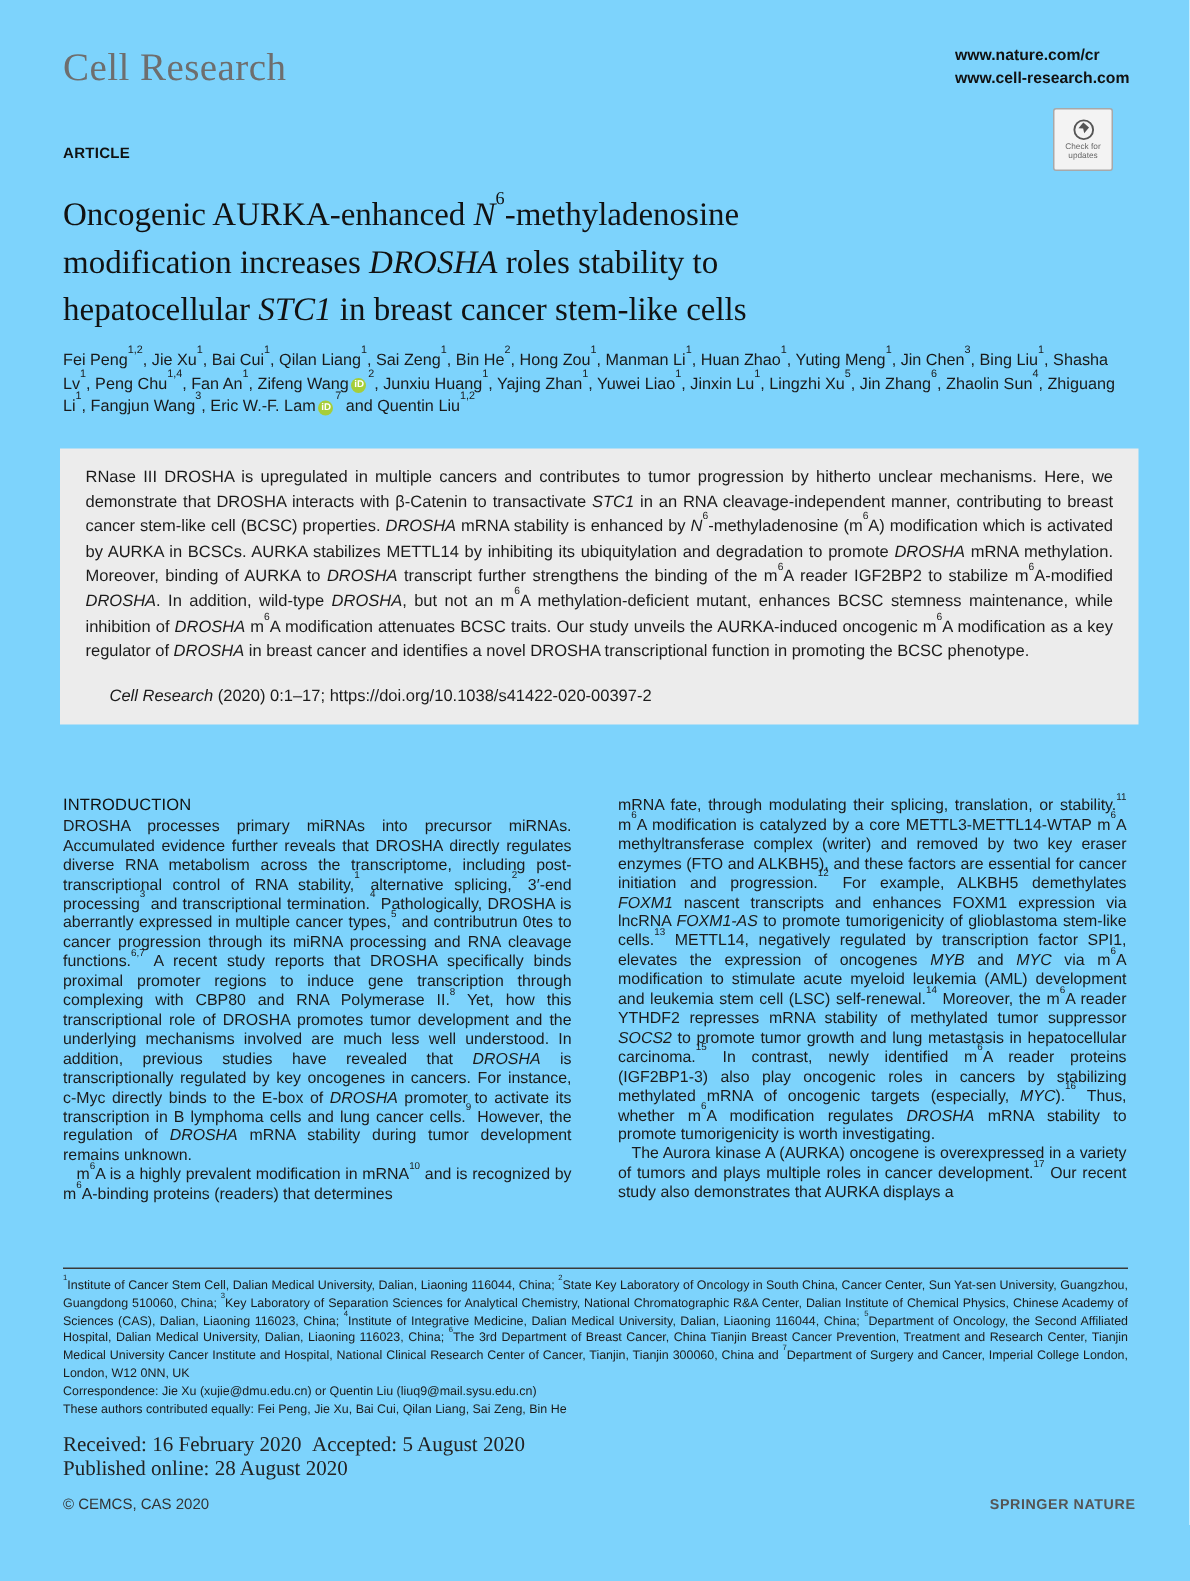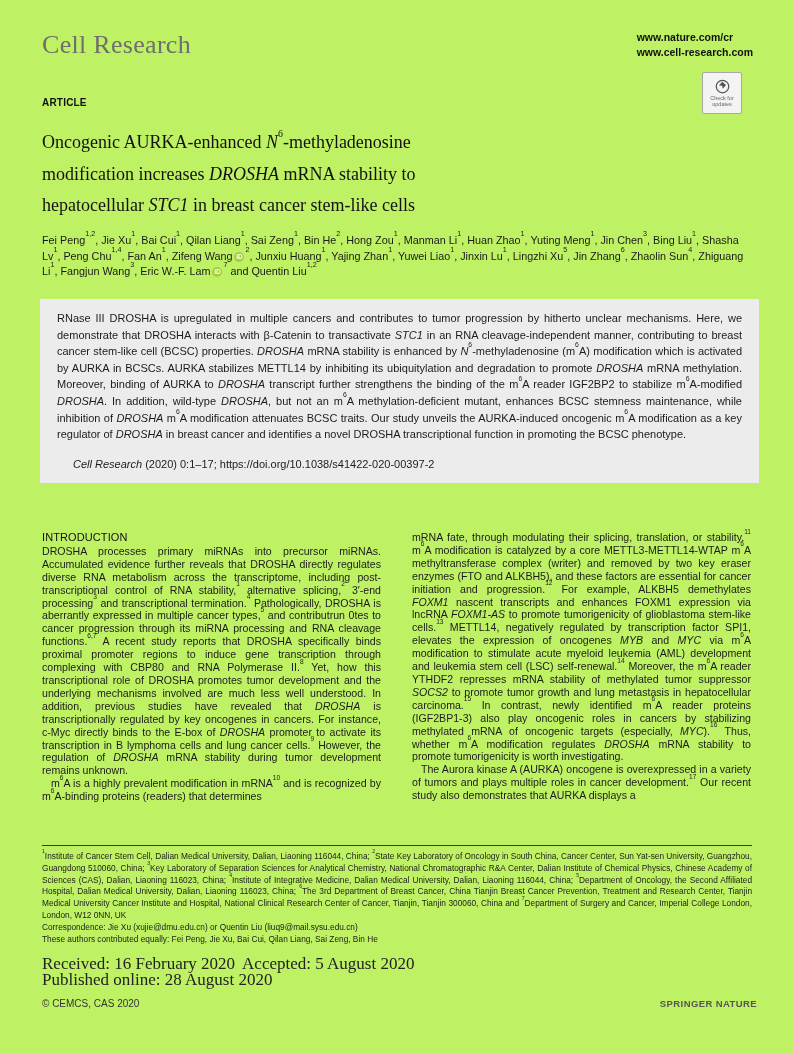--- a/index.html
+++ b/index.html
@@ -1,35 +1,35 @@
 <!DOCTYPE html>
 <html><head>
 <meta charset="utf-8">
 <style>
   html,body{margin:0;padding:0;background:#fff;}
-  .page{position:relative;width:793px;height:1054px;background:#bef264;overflow:hidden;
+  .page{position:relative;width:793px;height:1054px;background:#7dd3fc;overflow:hidden;
         font-family:"Liberation Sans",sans-serif;color:#1a1a1a;}
 
   
   .header{position:absolute;top:30px;left:42px;right:40px;display:flex;justify-content:space-between;align-items:flex-start;}
   .journal{font-family:"Liberation Serif",serif;font-size:26px;color:#6e6e6e;letter-spacing:0.3px;}
   .urls{text-align:left;font-size:10.5px;font-weight:bold;line-height:1.4;color:#111;}
   .urls div{cursor:pointer;}
 
   
   .badge{position:absolute;top:72px;right:51px;width:40px;height:42px;box-sizing:border-box;
          background:#f3f3f3;border:1px solid #a8a8a8;border-radius:2px;
          display:flex;flex-direction:column;align-items:center;justify-content:center;gap:1px;}
   .badge svg{width:15px;height:15px;display:block;}
   .badge .bl{font-size:5.5px;color:#666;line-height:1.15;text-align:center;}
 
   .article-label{position:absolute;top:97px;left:42px;font-size:10px;font-weight:bold;letter-spacing:0.2px;color:#111;}
 
   .title{position:absolute;top:127px;left:42px;width:700px;margin:0;
-         font-family:"Liberation Serif",serif;font-weight:400;font-size:18px;line-height:31.5px;color:#121212;}
+         font-family:"Liberation Serif",serif;font-weight:400;font-size:22px;line-height:31.5px;color:#121212;}
   .title sup{font-size:0.55em;}
 
   .authors{position:absolute;top:233px;left:42px;width:702px;margin:0;
            font-size:10.8px;line-height:15.5px;color:#1a1a1a;}
   .authors sup{font-size:7.2px;}
 
   .orcid{display:inline-block;width:10px;height:10px;border-radius:50%;background:#a6ce39;color:#fff;
          font-size:6.5px;font-weight:bold;text-align:center;line-height:10px;vertical-align:1px;
          margin:0 1px 0 2px;font-style:normal;}
 
@@ -43,21 +43,21 @@
   .col p{margin:0;}
   .col p.indent{text-indent:9px;}
   h2.intro{font-size:11px;font-weight:normal;margin:0 0 1px;letter-spacing:0.1px;color:#111;}
 
   .footnote{position:absolute;top:845px;left:42px;width:710px;border-top:1px solid #3a3a3a;
             padding-top:5px;font-size:8.3px;line-height:11.8px;color:#1c1c1c;}
   .footnote p{margin:0;}
   .footnote .affil{text-align:justify;}
 
   .dates{position:absolute;top:956px;left:42px;font-family:"Liberation Serif",serif;
-         font-size:17px;line-height:15.5px;color:#222;}
+         font-size:14px;line-height:15.5px;color:#222;}
   .dates .sp{margin-left:7px;}
 
   .footer{position:absolute;top:998px;left:42px;right:36px;display:flex;justify-content:space-between;align-items:flex-end;}
   .copyright{font-size:10px;color:#333;}
   .publisher{font-size:9.5px;font-weight:bold;color:#555;letter-spacing:0.4px;}
 
   sup{font-size:0.62em;line-height:0;position:relative;top:-0.45em;}
   .it{font-style:italic;}
 </style>
 </head>
@@ -79,21 +79,21 @@
       <path d="M8 6 L16 6 L16 14 L12 11 L8 14 Z" fill="#555" transform="rotate(40 12 10)"></path>
     </svg>
     <div class="bl">
       <div>Check for</div>
       <div>updates</div>
     </div>
   </div>
 
   <div class="article-label">ARTICLE</div>
 
-  <h1 class="title"><span>Oncogenic AURKA-enhanced </span><span class="it">N</span><sup>6</sup><span>-methyladenosine</span><br><span>modification increases </span><span class="it">DROSHA</span><span> mRNA stability to</span><br><span>hepatocellular </span><span class="it">STC1</span><span> in breast cancer stem-like cells</span></h1>
+  <h1 class="title"><span>Oncogenic AURKA-enhanced </span><span class="it">N</span><sup>6</sup><span>-methyladenosine</span><br><span>modification increases </span><span class="it">DROSHA</span><span> roles stability to</span><br><span>hepatocellular </span><span class="it">STC1</span><span> in breast cancer stem-like cells</span></h1>
 
   <p class="authors"><span>Fei Peng</span><sup>1,2</sup><span>, </span><span>Jie Xu</span><sup>1</sup><span>, </span><span>Bai Cui</span><sup>1</sup><span>, </span><span>Qilan Liang</span><sup>1</sup><span>, </span><span>Sai Zeng</span><sup>1</sup><span>, </span><span>Bin He</span><sup>2</sup><span>, </span><span>Hong Zou</span><sup>1</sup><span>, </span><span>Manman Li</span><sup>1</sup><span>, </span><span>Huan Zhao</span><sup>1</sup><span>, </span><span>Yuting Meng</span><sup>1</sup><span>, </span><span>Jin Chen</span><sup>3</sup><span>, </span><span>Bing Liu</span><sup>1</sup><span>, </span><span>Shasha Lv</span><sup>1</sup><span>, </span><span>Peng Chu</span><sup>1,4</sup><span>, </span><span>Fan An</span><sup>1</sup><span>, </span><span>Zifeng Wang</span><span class="orcid">iD</span><sup>2</sup><span>, </span><span>Junxiu Huang</span><sup>1</sup><span>, </span><span>Yajing Zhan</span><sup>1</sup><span>, </span><span>Yuwei Liao</span><sup>1</sup><span>, </span><span>Jinxin Lu</span><sup>1</sup><span>, </span><span>Lingzhi Xu</span><sup>5</sup><span>, </span><span>Jin Zhang</span><sup>6</sup><span>, </span><span>Zhaolin Sun</span><sup>4</sup><span>, </span><span>Zhiguang Li</span><sup>1</sup><span>, </span><span>Fangjun Wang</span><sup>3</sup><span>, </span><span>Eric W.-F. Lam</span><span class="orcid">iD</span><sup>7</sup><span> and </span><span>Quentin Liu</span><sup>1,2</sup></p>
 
   <div class="abstract-box">
     <p class="abstract"><span>RNase III DROSHA is upregulated in multiple cancers and contributes to tumor progression by hitherto unclear mechanisms. Here, we demonstrate that DROSHA interacts with β-Catenin to transactivate </span><span class="it">STC1</span><span> in an RNA cleavage-independent manner, contributing to breast cancer stem-like cell (BCSC) properties. </span><span class="it">DROSHA</span><span> mRNA stability is enhanced by </span><span class="it">N</span><sup>6</sup><span>-methyladenosine (m</span><sup>6</sup><span>A) modification which is activated by AURKA in BCSCs. AURKA stabilizes METTL14 by inhibiting its ubiquitylation and degradation to promote </span><span class="it">DROSHA</span><span> mRNA methylation. Moreover, binding of AURKA to </span><span class="it">DROSHA</span><span> transcript further strengthens the binding of the m</span><sup>6</sup><span>A reader IGF2BP2 to stabilize m</span><sup>6</sup><span>A-modified </span><span class="it">DROSHA</span><span>. In addition, wild-type </span><span class="it">DROSHA</span><span>, but not an m</span><sup>6</sup><span>A methylation-deficient mutant, enhances BCSC stemness maintenance, while inhibition of </span><span class="it">DROSHA</span><span> m</span><sup>6</sup><span>A modification attenuates BCSC traits. Our study unveils the AURKA-induced oncogenic m</span><sup>6</sup><span>A modification as a key regulator of </span><span class="it">DROSHA</span><span> in breast cancer and identifies a novel DROSHA transcriptional function in promoting the BCSC phenotype.</span></p>
     <p class="citation"><span class="it">Cell Research</span><span> (2020) 0:1–17; https://doi.org/10.1038/s41422-020-00397-2</span></p>
   </div>
 
   <div class="columns">
     <div class="col">

